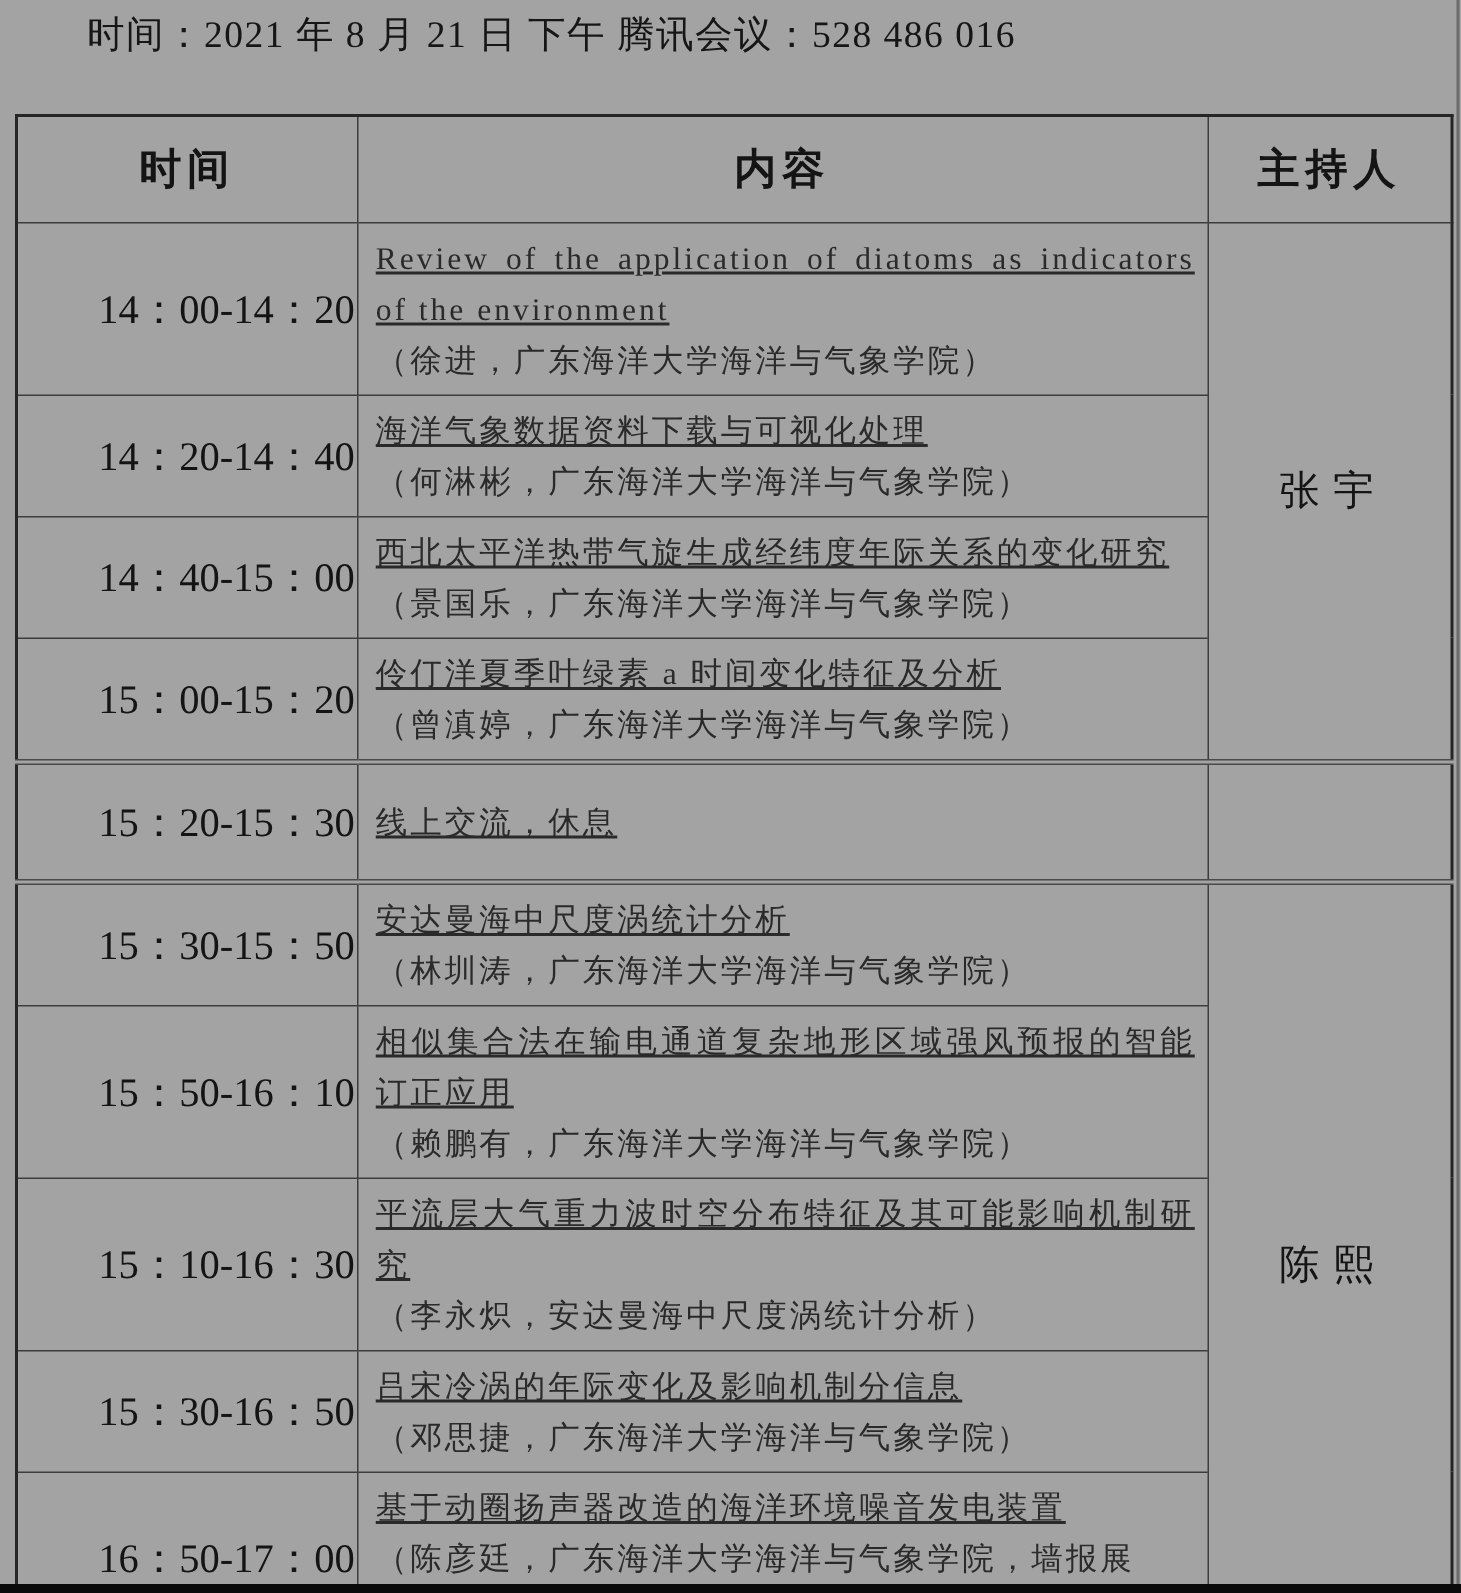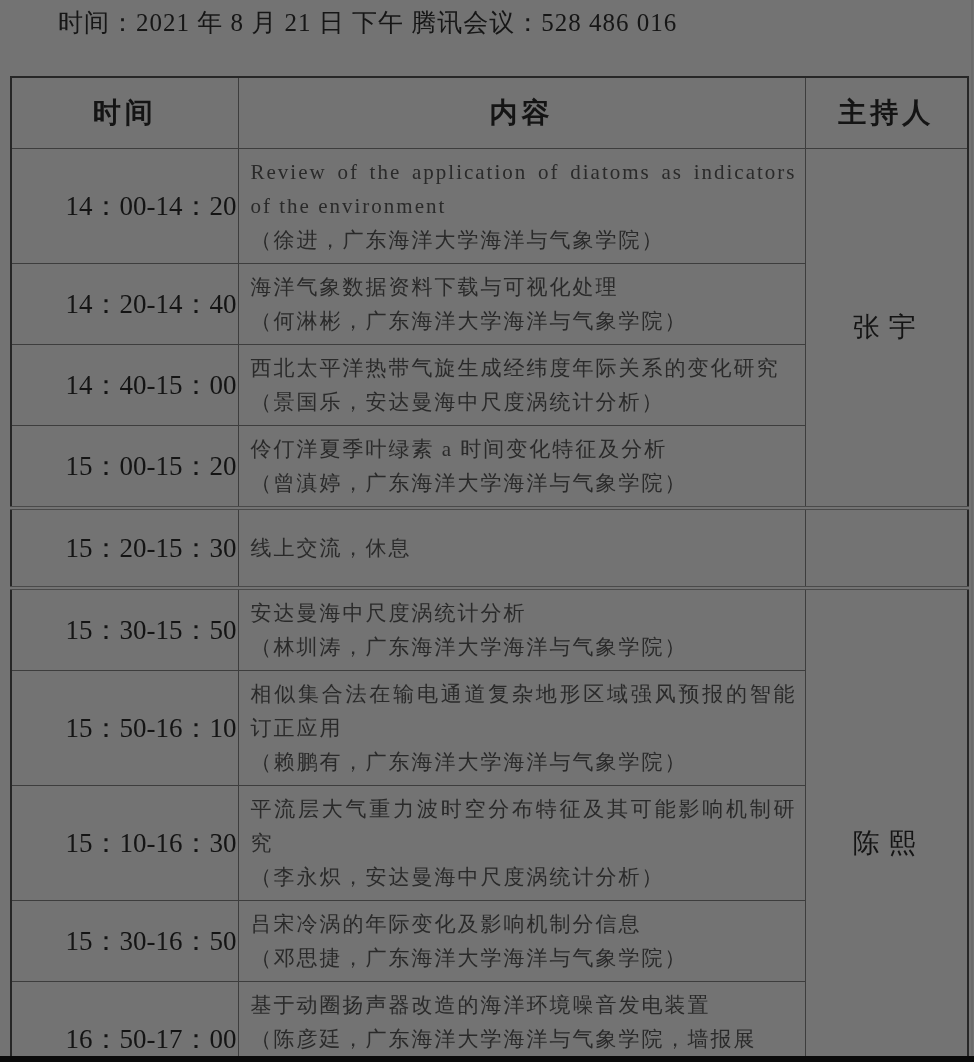--- a/index.html
+++ b/index.html
@@ -5,21 +5,21 @@
   html, body { margin: 0; padding: 0; }
   body {
     font-family: "Liberation Serif", "DejaVu Serif", serif;
     background: #ffffff;
     color: #1f1f1f;
   }
   .page {
     position: relative;
     width: 974px;
     height: 1062px;
-    background: #737373;
+    background: #a3a3a3;
     overflow: hidden;
   }
   .top-line {
     position: absolute;
     left: 58px;
     top: 6px;
     font-size: 25px;
     letter-spacing: 1px;
     white-space: nowrap;
     color: #161616;
@@ -51,21 +51,21 @@
     white-space: nowrap;
     color: #141414;
   }
   td.content-cell {
     font-size: 21px;
     padding: 6px 8px 6px 12px;
     line-height: 1.62;
     letter-spacing: 2px;
     color: #2a2a2a;
   }
-  td.content-cell .title { text-align: justify; }
+  td.content-cell .title { text-align: justify; text-decoration: underline; }
   td.host-cell {
     font-size: 27px;
     text-align: center;
     letter-spacing: 9px;
     padding-left: 6px;
     color: #141414;
   }
   tr.sec td { border-top: 4px double #4a4a4a; }
   
   .scan-edge-right {
@@ -116,21 +116,21 @@
       <td class="content-cell">
         <div class="title">海洋气象数据资料下载与可视化处理</div>
         <div class="affil">（何淋彬，广东海洋大学海洋与气象学院）</div>
       </td>
     </tr>
 
     <tr style="height:74px">
       <td class="time-cell">14：40-15：00</td>
       <td class="content-cell">
         <div class="title">西北太平洋热带气旋生成经纬度年际关系的变化研究</div>
-        <div class="affil">（景国乐，安达曼海中尺度涡统计分析）</div>
+        <div class="affil">（景国乐，广东海洋大学海洋与气象学院）</div>
       </td>
     </tr>
 
     <tr style="height:66px">
       <td class="time-cell">15：00-15：20</td>
       <td class="content-cell">
         <div class="title">伶仃洋夏季叶绿素 a 时间变化特征及分析</div>
         <div class="affil">（曾滇婷，广东海洋大学海洋与气象学院）</div>
       </td>
     </tr>

